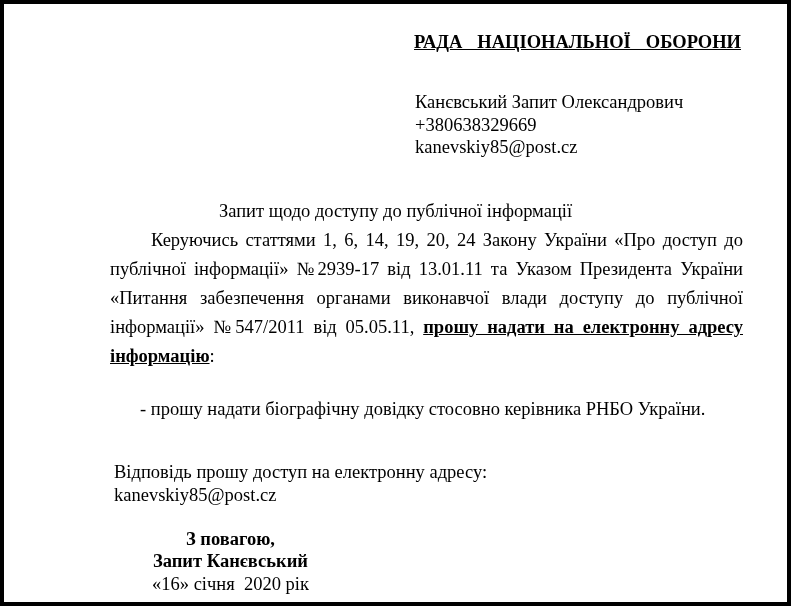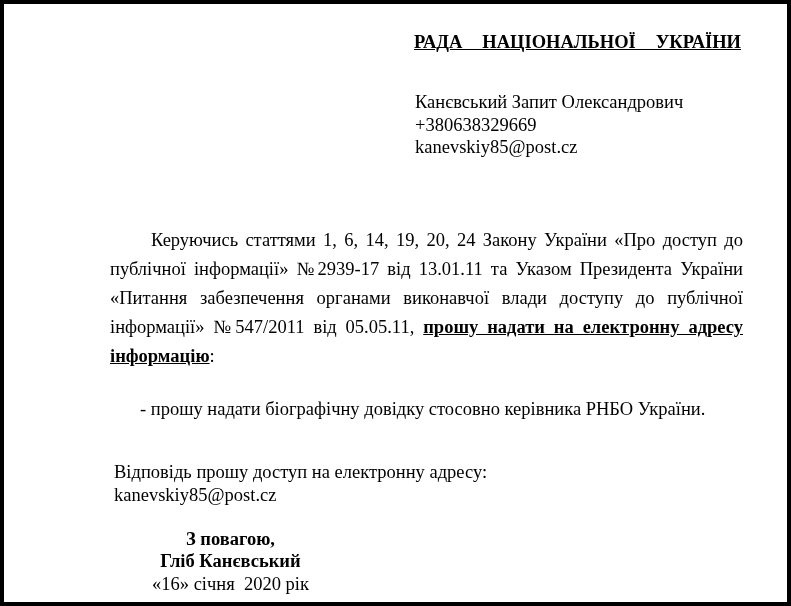--- a/index.html
+++ b/index.html
@@ -87,38 +87,39 @@
   .date-line {
     white-space: pre-wrap;
   }
 </style>
 </head>
 <body>
 
 <div class="page">
 
   <div class="org">
-    <span class="org-line org-line1">РАДА НАЦІОНАЛЬНОЇ УКРАЇНИ</span>
+    <span class="org-line org-line1">РАДА НАЦІОНАЛЬНОЇ ОБОРОНИ</span>
   </div>
 
   <div class="contact">
     <div>Канєвський Запит Олександрович</div>
     <div>+380638329669</div>
     <div>kanevskiy85@post.cz</div>
   </div>
 
+  <div class="doc-title">Запит щодо доступу до публічної інформації</div>
 
   <p class="paragraph"><span>Керуючись статтями 1, 6, 14, 19, 20, 24 Закону України «Про доступ до публічної інформації» №2939-17 від 13.01.11 та Указом Президента України «Питання забезпечення органами виконавчої влади доступу до публічної інформації» №547/2011 від 05.05.11, </span><span class="emph">прошу надати на електронну адресу інформацію</span><span>:</span></p>
 
   <div class="dash-item">- прошу надати біографічну довідку стосовно керівника РНБО України.</div>
 
   <div class="reply">
     <div>Відповідь прошу доступ на електронну адресу:</div>
     <div>kanevskiy85@post.cz</div>
   </div>
 
   <div class="signature">
     <div class="bold">З повагою,</div>
-    <div class="bold">Гліб Канєвський</div>
+    <div class="bold">Запит Канєвський</div>
     <div class="date-line">«16» січня  2020 рік</div>
   </div>
 
 </div>
 
 </body></html>

